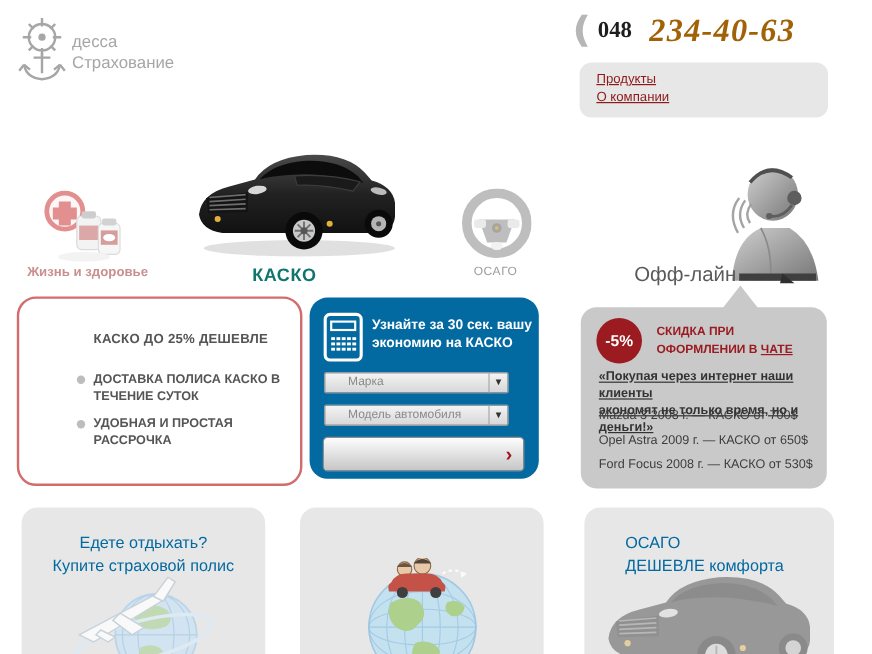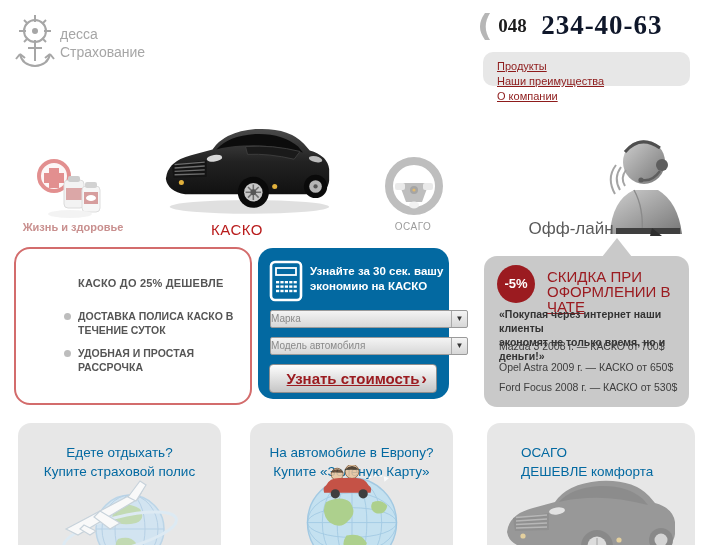--- a/index.html
+++ b/index.html
@@ -9,63 +9,63 @@
 
   
   .logo { position:absolute; left:14px; top:12px; width:180px; height:62px; }
   .logo svg { position:absolute; left:0; top:2px; }
   .logo .l1 { position:absolute; left:46px; top:14px; font-size:14px; color:#a6a6a6; }
   .logo .l2 { position:absolute; left:46px; top:32px; font-size:14px; color:#a6a6a6; }
 
   .phone { position:absolute; left:478px; top:8px; height:34px; white-space:nowrap; }
   .phone .handset { display:inline-block; font-family:"DejaVu Sans", sans-serif; font-size:30px; font-weight:bold; color:#b6b6b6; vertical-align:middle; transform:scaleX(1.15); margin-right:2px; }
   .phone .code { display:inline-block; font-family:"Liberation Serif", serif; font-weight:bold; font-size:19px; color:#1d1d1d; vertical-align:middle; margin-right:10px; }
-  .phone .num { display:inline-block; font-family:"Liberation Serif", serif; font-weight:bold; font-size:27px; color:#0f172a; vertical-align:middle; letter-spacing:1px; }
-
-  .navbox { position:absolute; left:483px; top:52px; width:207px; height:34px; background:#e7e7e7; border-radius:10px; padding:7px 0 0 14px; }
+  .phone .num { display:inline-block; font-family:"Liberation Serif", serif; font-weight:bold; font-size:27px; color:#a16207; vertical-align:middle; letter-spacing:1px;font-style:italic; }
+
+  .navbox { position:absolute; left:483px; top:52px; width:207px; height:46px; background:#e7e7e7; border-radius:10px; padding:7px 0 0 14px; }
   .navbox a { display:block; font-size:11px; line-height:15px; color:#8e1b1b; text-decoration:underline; cursor:pointer; }
 
   
   .prod-label { position:absolute; text-align:center; }
   .lbl-life   { left:8px;  top:221px; width:130px; font-size:11px; font-weight:bold; color:#c9908f; }
-  .lbl-kasko  { left:177px; top:221px; width:120px; font-size:15px; font-weight:normal; color:#b91c1c; letter-spacing:0.5px; }
+  .lbl-kasko  { left:177px; top:221px; width:120px; font-size:15px; font-weight:bold; color:#0f766e; letter-spacing:0.5px; }
   .lbl-osago  { left:380px; top:221px; width:66px; font-size:10px; color:#9c9c9c; letter-spacing:0.5px; }
   .lbl-off    { left:528px; top:219px; width:86px; font-size:17px; color:#5a5a5a; text-align:center; }
 
   .ic-life   { position:absolute; left:30px;  top:158px; cursor:pointer; }
   .ic-car    { position:absolute; left:160px; top:116px; cursor:pointer; }
   .ic-wheel  { position:absolute; left:385px; top:157px; cursor:pointer; }
   .ic-person { position:absolute; left:592px; top:136px; cursor:pointer; }
 
   
   .promo { position:absolute; left:14px; top:247px; width:238px; height:158px; background:#fff; border:2px solid #d36c6c; border-radius:16px; }
   .promo .badge { position:absolute; left:8px; top:17px; width:44px; height:44px; border-radius:50%; background:#9b1b20; color:#fff; font-size:14px; font-weight:bold; text-align:center; line-height:44px; }
   .promo .title { position:absolute; left:62px; top:28px; width:170px; font-size:11px; font-weight:bold; color:#555; letter-spacing:0.2px; }
   .promo ul { position:absolute; left:48px; top:60px; width:182px; list-style:none; }
   .promo li { position:relative; padding-left:14px; font-size:10.5px; font-weight:bold; color:#555; line-height:14px; margin-bottom:9px; }
   .promo li::before { content:""; position:absolute; left:0; top:4px; width:7px; height:7px; border-radius:50%; background:#bdbdbd; }
 
   
   .calc { position:absolute; left:258px; top:248px; width:191px; height:151px; background:#0369a1; border-radius:15px; }
   .calc .cicon { position:absolute; left:11px; top:12px; }
   .calc .chead { position:absolute; left:52px; top:16px; width:134px; font-size:11.5px; font-weight:bold; color:#fff; line-height:15px; }
-  .sel { position:absolute; left:12px; width:198px; height:18px; background:linear-gradient(#f4f4f4,#d7d7d7); border:1px solid #9a9a9a; border-radius:2px; font-size:10px; color:#8a8a8a; line-height:16px; padding-left:0; cursor:pointer; }
+  .sel { position:absolute; left:12px; width:154px; height:18px; background:linear-gradient(#f4f4f4,#d7d7d7); border:1px solid #9a9a9a; border-radius:2px; font-size:10px; color:#8a8a8a; line-height:16px; padding-left:19px; cursor:pointer; }
   .sel .arr { position:absolute; right:0; top:0; width:16px; height:16px; border-left:1px solid #aaa; text-align:center; color:#333; font-size:8px; line-height:16px; }
   .sel1 { top:62px; } .sel2 { top:89px; }
   .calc .go { position:absolute; left:11px; top:116px; width:168px; height:29px; background:linear-gradient(#fdfdfd,#c6c6c6); border:1px solid #8e8e8e; border-radius:4px; text-align:center; cursor:pointer; }
   .calc .go .txt { font-size:15px; font-weight:bold; color:#9b1b20; text-decoration:underline; line-height:27px; }
   .calc .go .garr { position:absolute; right:9px; top:0; font-size:17px; font-weight:bold; color:#9b1b20; line-height:27px; }
 
   
   .chat { position:absolute; left:484px; top:256px; width:205px; height:151px; background:#c9c9c9; border-radius:13px; }
   .chat .tail { position:absolute; left:118px; top:-18px; width:0; height:0; border-left:15px solid transparent; border-right:15px solid transparent; border-bottom:19px solid #c9c9c9; }
   .chat .badge { position:absolute; left:13px; top:9px; width:38px; height:38px; border-radius:50%; background:#9b1b20; color:#fff; font-size:13px; font-weight:bold; text-align:center; line-height:38px; }
-  .chat .title { position:absolute; left:63px; top:13px; width:138px; font-size:15px; font-weight:normal; color:#9b1b20; line-height:15px; }
+  .chat .title { position:absolute; left:63px; top:13px; width:138px; font-size:10px; font-weight:bold; color:#9b1b20; line-height:15px; }
   .chat .title a { color:#9b1b20; text-decoration:underline; cursor:pointer; }
-  .chat .quote { position:absolute; left:15px; top:51px; width:180px; font-size:10.5px; font-weight:bold; color:#333; line-height:14px; }
+  .chat .quote { position:absolute; left:15px; top:51px; width:180px; font-size:10.5px; font-weight:bold; color:#333; line-height:14px;text-decoration:underline; }
   .chat .ex { position:absolute; left:15px; top:84px; width:185px; font-size:10.5px; color:#3d3d3d; }
   .chat .ex div { margin-bottom:8.5px; }
 
   
   .teaser { position:absolute; top:423px; height:140px; background:#e7e7e7; border-radius:13px; cursor:pointer; }
   .t1 { left:18px;  width:203px; }
   .t2 { left:250px; width:203px; }
   .t3 { left:487px; width:208px; }
   .teaser .tx { position:absolute; left:0; top:20px; width:100%; text-align:center; font-size:13.5px; color:#0369a1; line-height:19px; }
   .t3 .tx { text-align:left; padding-left:34px; }
@@ -105,21 +105,20 @@
   </div>
 
   <div class="phone">
     <span class="handset">(</span>
     <span class="code">048</span>
     <span class="num">234-40-63</span>
   </div>
 
   <div class="navbox">
     <a>Продукты</a>
-    <a>Наши преимущества</a>
     <a>О компании</a>
   </div>
 
   <div class="ic-life">
     <svg width="80" height="62" viewBox="0 0 80 62" opacity="0.75">
       <circle cx="24" cy="18" r="15" fill="#fdf4f4" stroke="#d96a6a" stroke-width="4"></circle>
       <path d="M19,10 h10 v5 h5 v10 h-5 v5 h-10 v-5 h-5 v-10 h5 Z" fill="#d96a6a"></path>
       <rect x="34" y="22" width="20" height="28" rx="4" fill="#efefef" stroke="#cfcfcf"></rect>
       <rect x="38" y="18" width="12" height="6" rx="2" fill="#bdbdbd"></rect>
       <rect x="36" y="30" width="16" height="12" fill="#cf8a8a"></rect>
@@ -250,21 +249,20 @@
     </div>
     <div class="sel sel1">
       <span>Марка</span>
       <span class="arr">▼</span>
     </div>
     <div class="sel sel2">
       <span>Модель автомобиля</span>
       <span class="arr">▼</span>
     </div>
     <div class="go">
-      <span class="txt">Узнать стоимость</span>
       <span class="garr">›</span>
     </div>
   </div>
 
   <div class="chat">
     <div class="tail"></div>
     <div class="badge">-5%</div>
     <div class="title">
       <div>СКИДКА ПРИ</div>
       <div><span>ОФОРМЛЕНИИ В </span><a>ЧАТЕ</a></div>
@@ -298,24 +296,20 @@
           <polygon points="10,62 78,26 88,20 82,32 22,68"></polygon>
           <polygon points="44,44 64,56 54,62 38,50"></polygon>
           <polygon points="72,30 84,14 90,18 80,34"></polygon>
           <polygon points="28,58 40,64 34,68 24,62"></polygon>
         </g>
       </svg>
     </div>
   </div>
 
   <div class="teaser t2">
-    <div class="tx">
-      <div>На автомобиле в Европу?</div>
-      <div>Купите «Зеленую Карту»</div>
-    </div>
     <div class="img">
       <svg width="124" height="104" viewBox="0 0 124 112" opacity="0.85">
         <circle cx="62" cy="62" r="48" fill="#bfe0f2" stroke="#96c4e2" stroke-width="1.5"></circle>
         <g stroke="#8fc0e0" stroke-width="1" fill="none" opacity="0.8">
           <ellipse cx="62" cy="62" rx="16" ry="48"></ellipse>
           <ellipse cx="62" cy="62" rx="32" ry="48"></ellipse>
           <line x1="62" y1="14" x2="62" y2="110"></line>
           <ellipse cx="62" cy="62" rx="48" ry="16"></ellipse>
           <ellipse cx="62" cy="62" rx="48" ry="32"></ellipse>
           <line x1="14" y1="62" x2="110" y2="62"></line>

